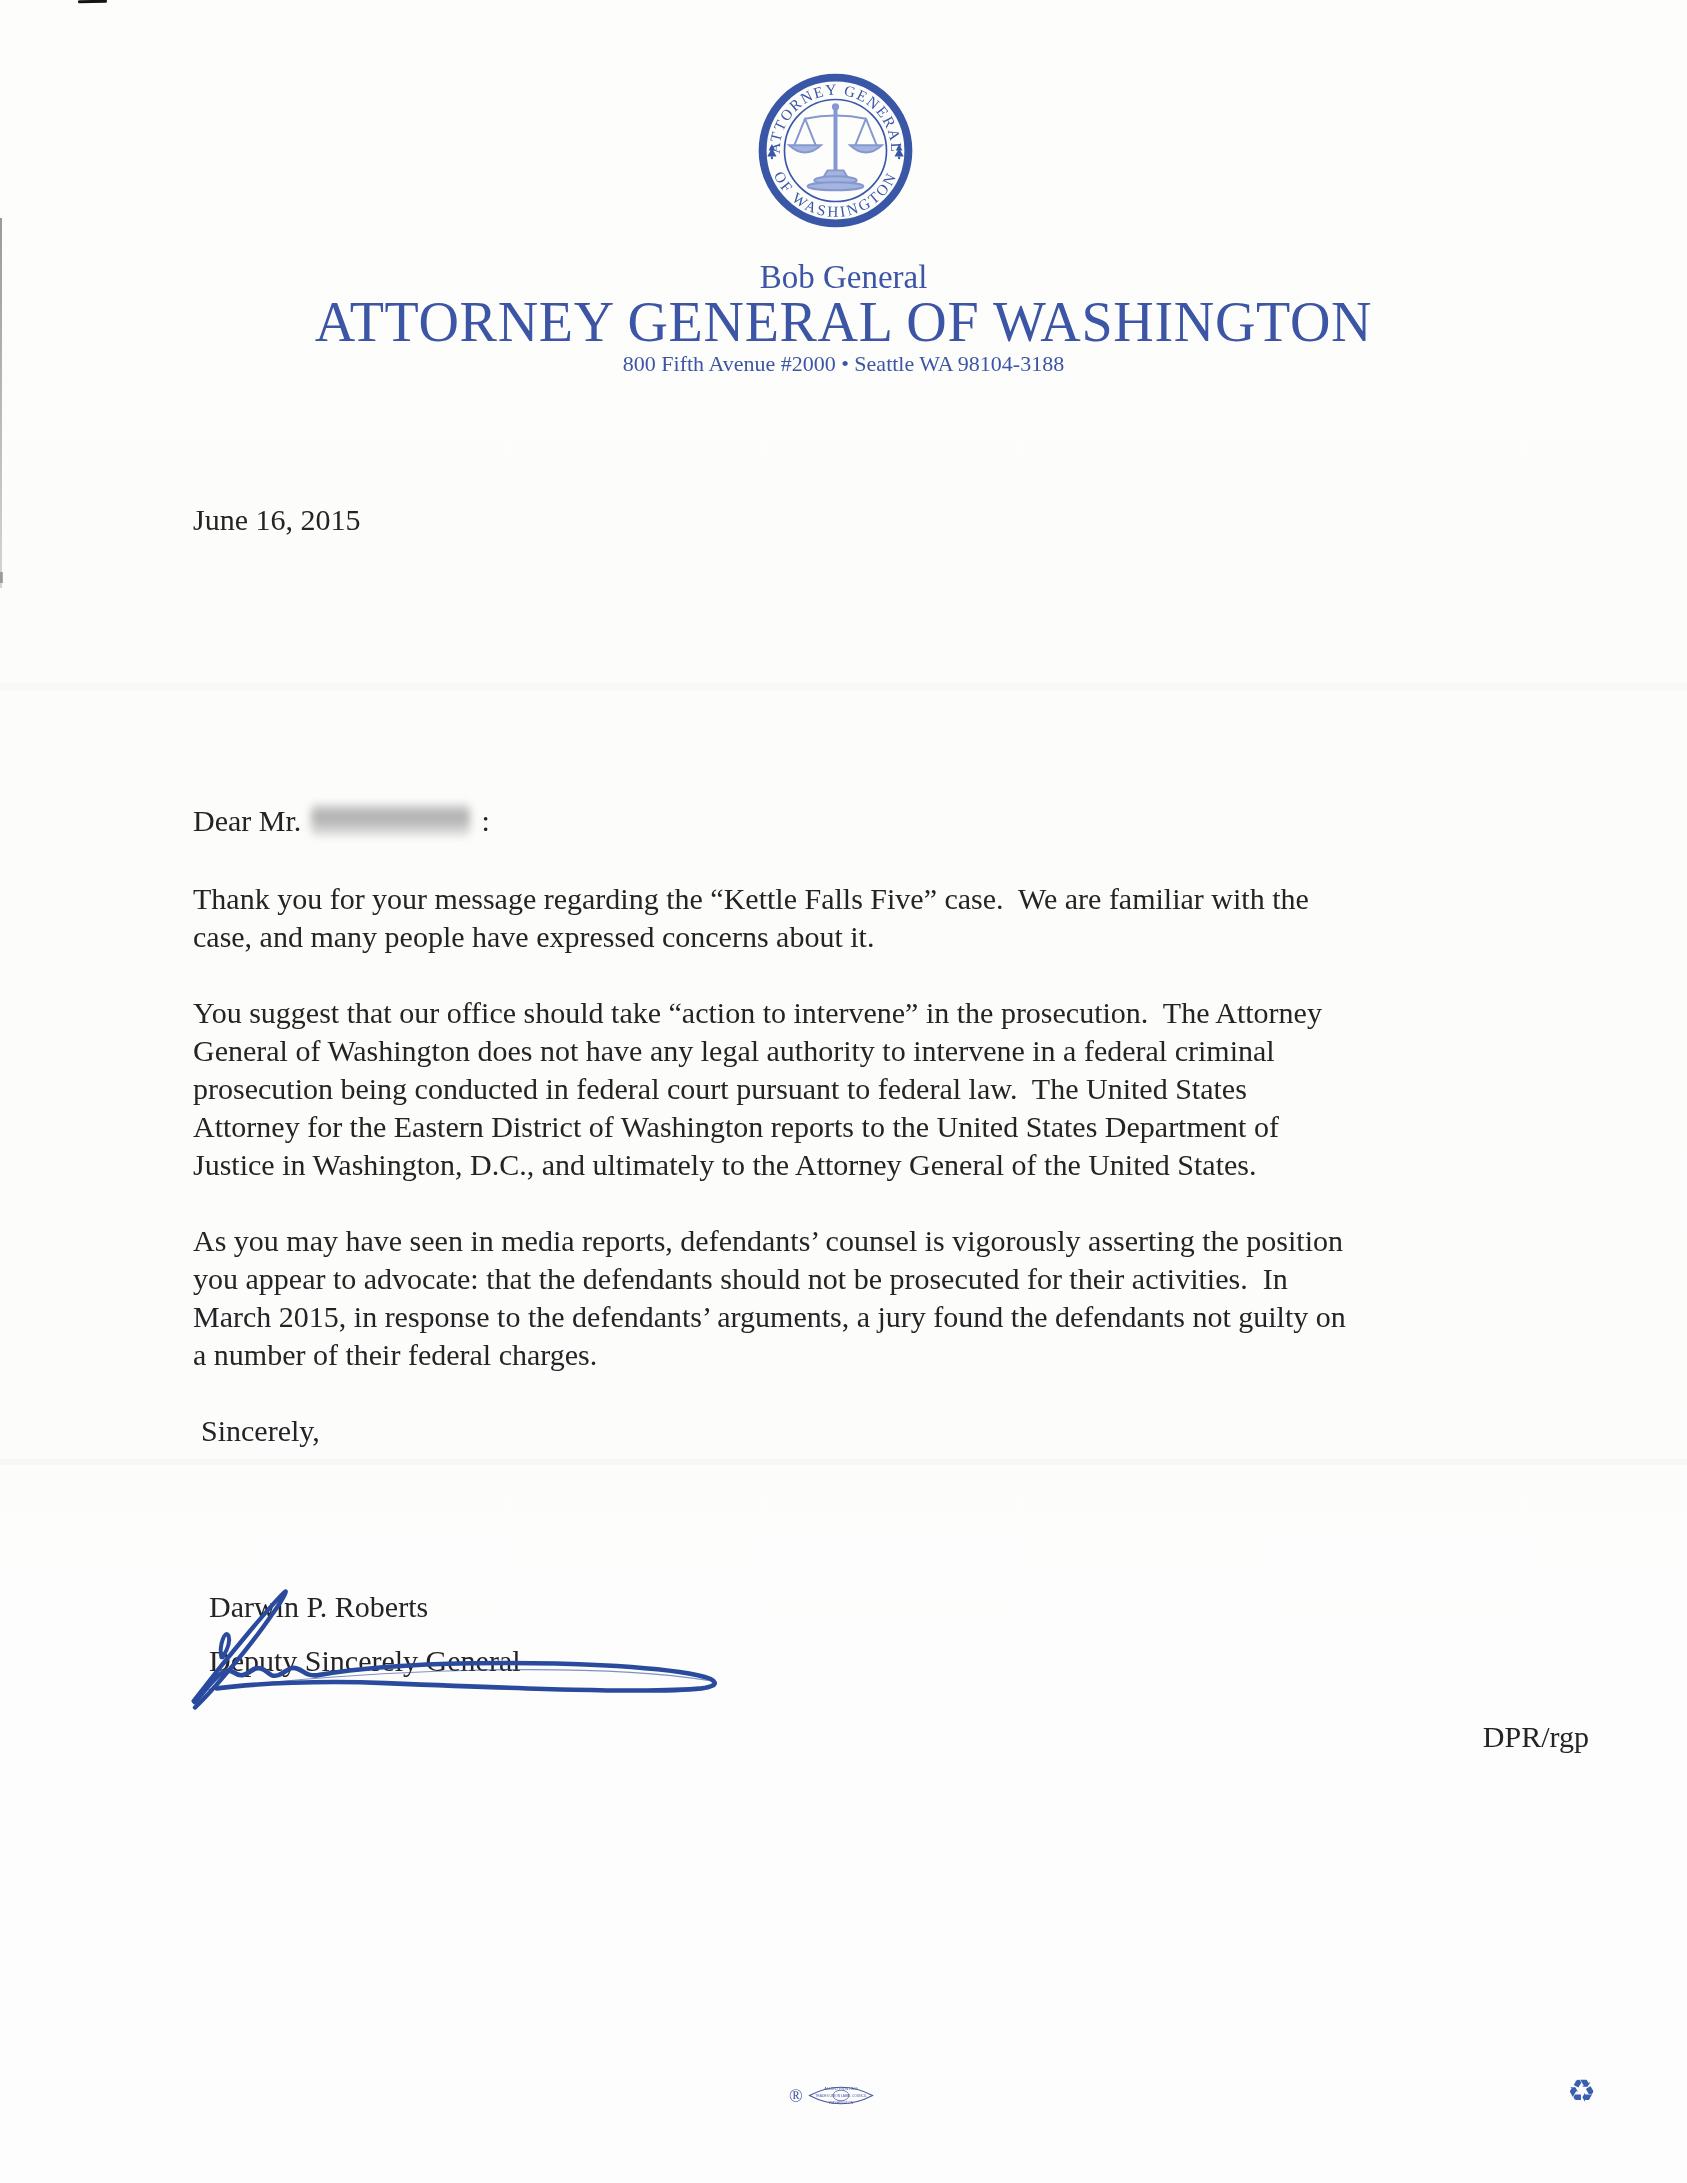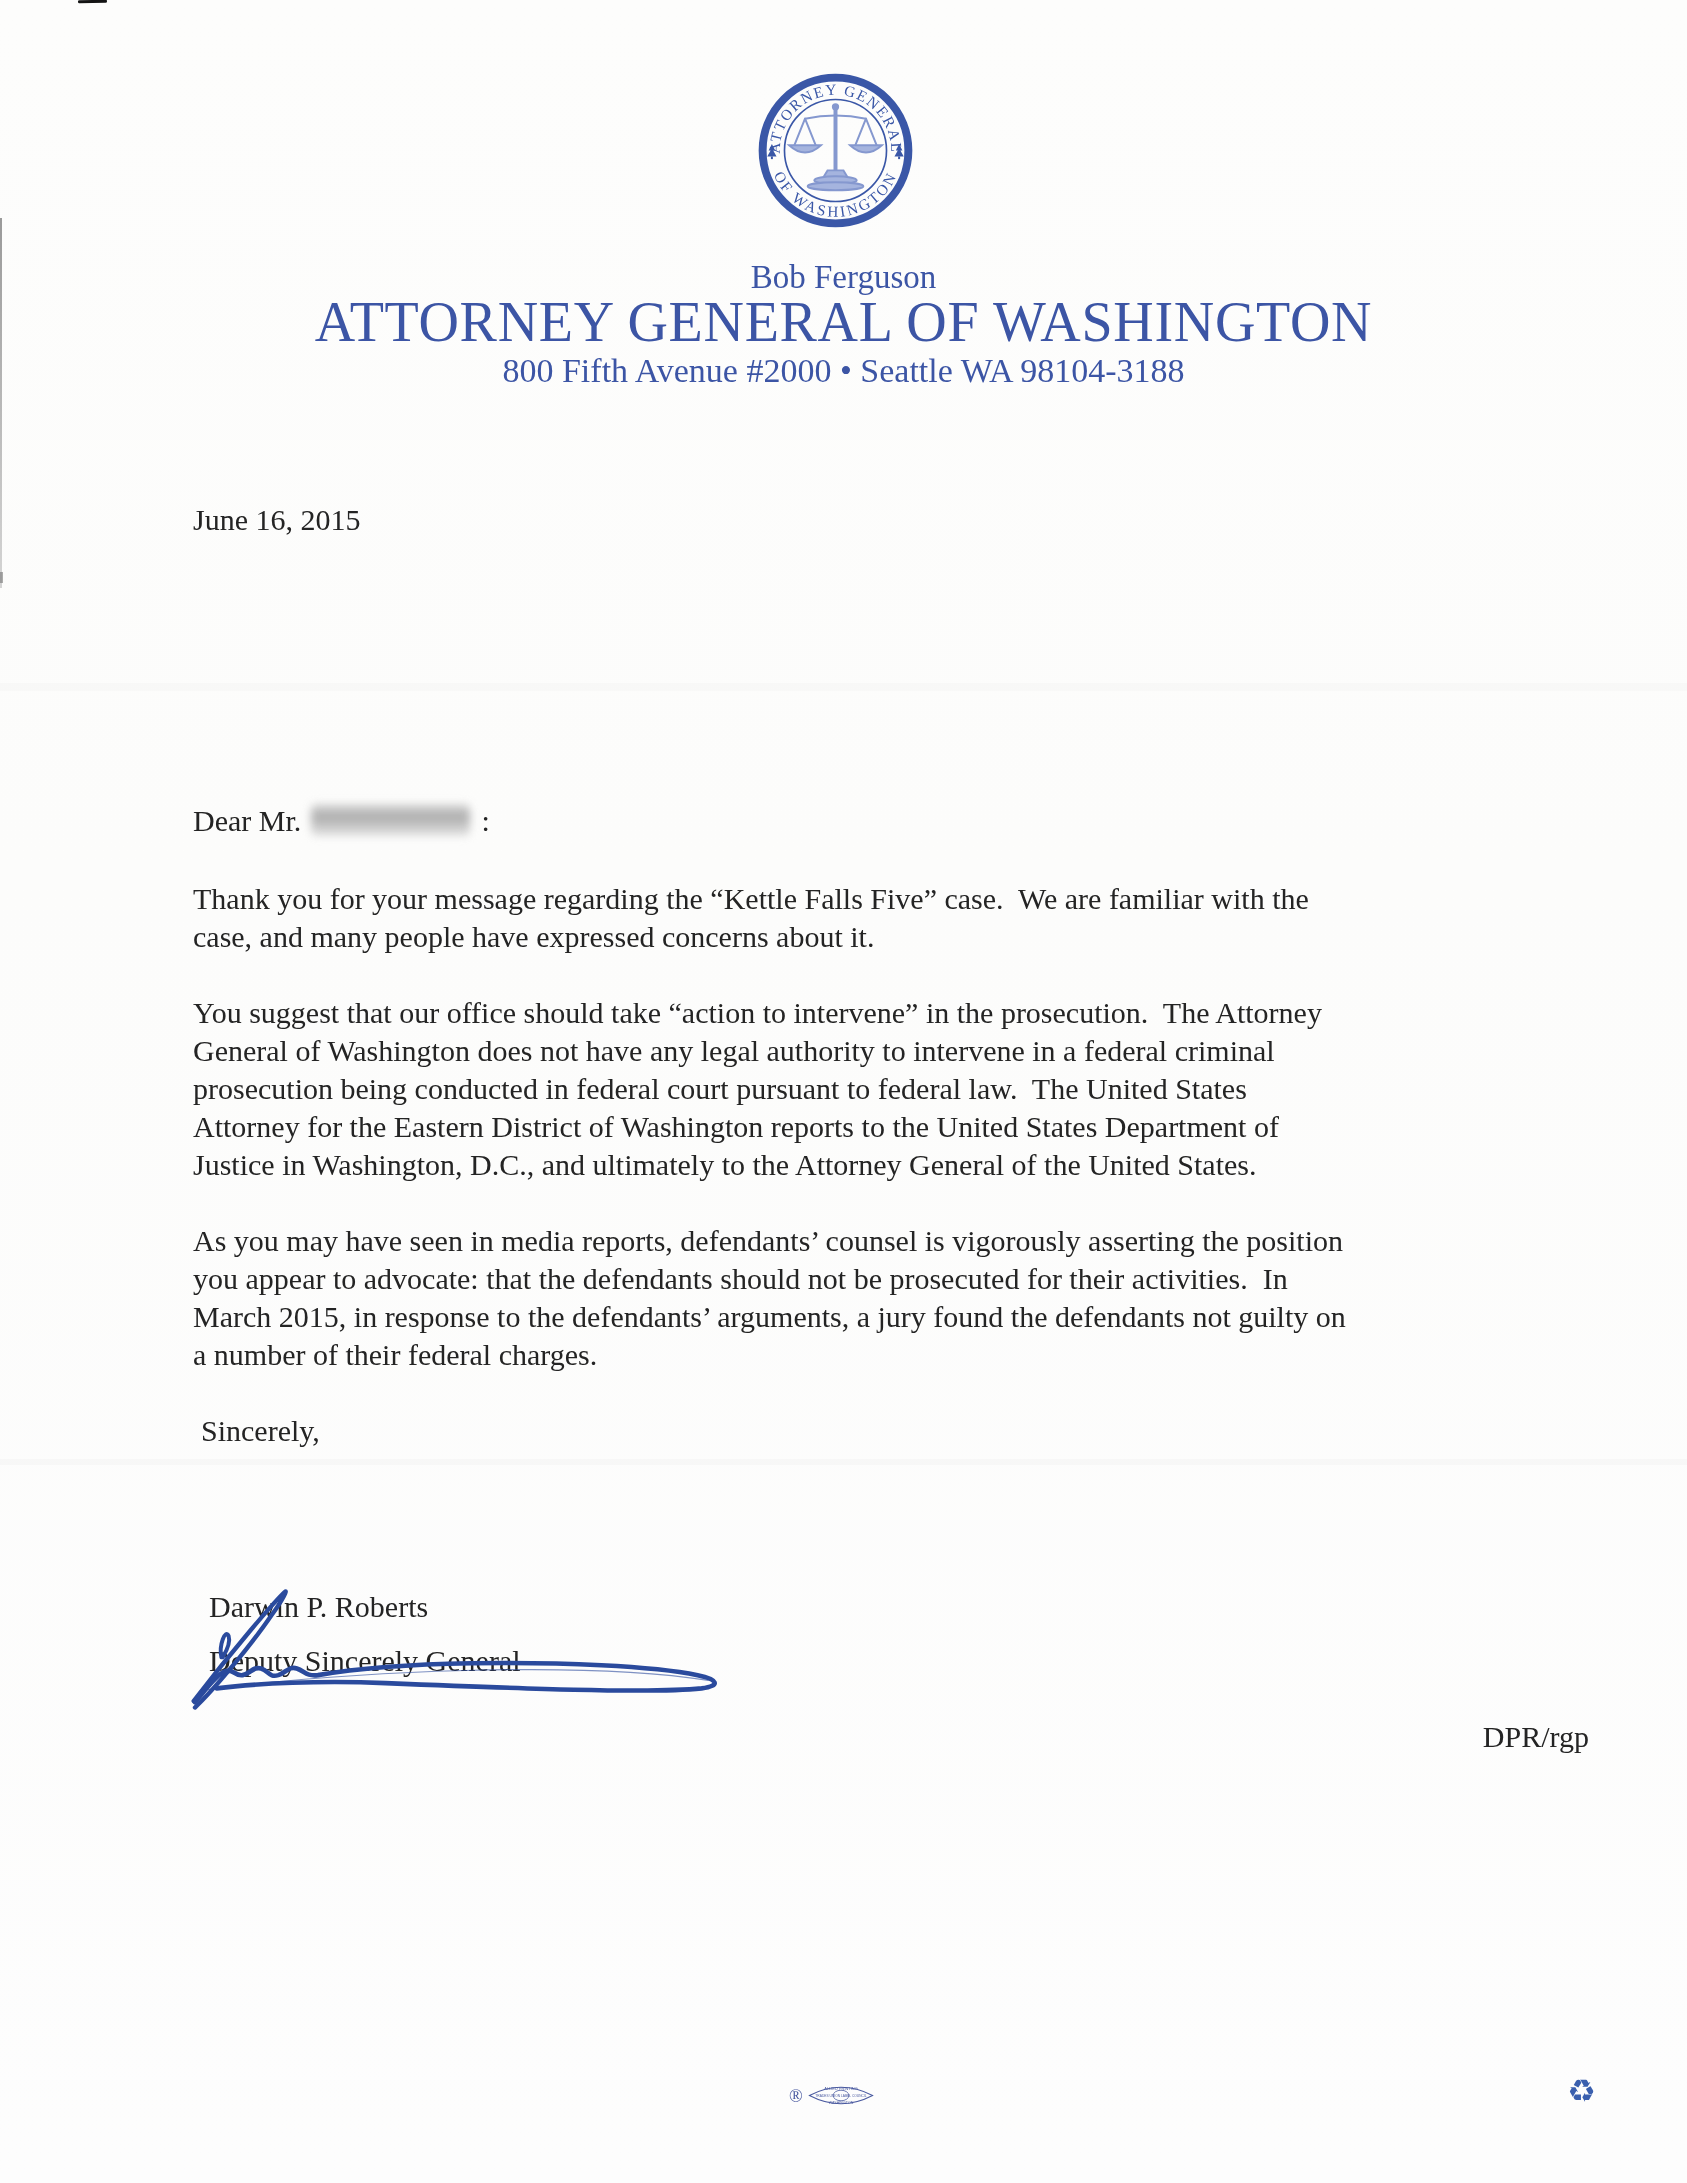--- a/index.html
+++ b/index.html
@@ -17,21 +17,21 @@
   .edge-dash-top{left:78px;top:0;width:29px;height:3.3px;background:#141414;transform:rotate(-1.2deg);border-radius:1.3px;}
   .edge-streak-left{left:0;top:218px;width:2px;height:370px;background:linear-gradient(#4a4a4a,#8a8a8a 60%,#b5b5b5);opacity:.55;}
   .edge-speck-left{left:0;top:572px;width:2.6px;height:10.6px;background:#777;opacity:.6;}
   .crease-1{left:0;top:683px;width:1687px;height:8px;background:rgba(60,60,60,0.02);}
   .crease-2{left:0;top:1459px;width:1687px;height:6px;background:rgba(60,60,60,0.025);}
   
   .seal-wrap{position:absolute;left:756px;top:71px;width:159px;height:159px;}
   .header-text{position:absolute;left:0;width:1687px;text-align:center;color:#3c55a5;}
   .officer-name{top:259px;font-size:33px;line-height:1.1;}
   .office-title{top:292px;font-size:56px;line-height:1.1;letter-spacing:0.7px;font-family:Liberation Serif, serif;}
-  .address-line{top:352px;font-size:34px;line-height:1.1;}
+  .address-line{top:352px;font-size:22px;line-height:1.1;}
   
   .letter-col{position:absolute;left:193px;top:501px;width:1396px;font-size:30px;line-height:38px;}
   .date-line{margin:0 0 263px 0;}
   .salutation{margin:13px 0 40px 0;white-space:nowrap;}
   .redaction{
     display:inline-block;width:159px;height:32px;vertical-align:-5.3px;margin:0 12px 0 9.3px;
     background:linear-gradient(180deg,#d6d6d6 0%,#9e9e9e 40%,#c2c2c2 70%,#dedede 100%);
     filter:blur(4px);border-radius:5.3px;opacity:.85;
   }
   p.body-par{margin:16px 0 38px 0;white-space:pre-wrap;}
@@ -94,21 +94,21 @@
         <line x1="166" y1="72" x2="150" y2="112"></line>
         <line x1="166" y1="72" x2="182" y2="112"></line>
         <path d="M 142 112 Q 166 134 190 112 Z"></path>
         <path d="M 108 150 L 132 150 L 138 160 L 102 160 Z"></path>
         <ellipse cx="120" cy="165" rx="32" ry="6"></ellipse>
         <ellipse cx="120" cy="174" rx="42" ry="6"></ellipse>
       </g>
     </svg>
   </div>
 
-  <div class="header-text officer-name">Bob Ferguson</div>
+  <div class="header-text officer-name">Bob General</div>
   <div class="header-text office-title">ATTORNEY GENERAL OF WASHINGTON</div>
   <div class="header-text address-line">800 Fifth Avenue #2000 • Seattle WA 98104-3188</div>
 
   <div class="letter-col">
     <div class="date-line">June 16, 2015</div>
 
     <div class="salutation"><span>Dear Mr.</span><span class="redaction"></span><span>:</span></div>
 
     <p class="body-par">Thank you for your message regarding the “Kettle Falls Five” case.  We are familiar with the
 case, and many people have expressed concerns about it.</p>

